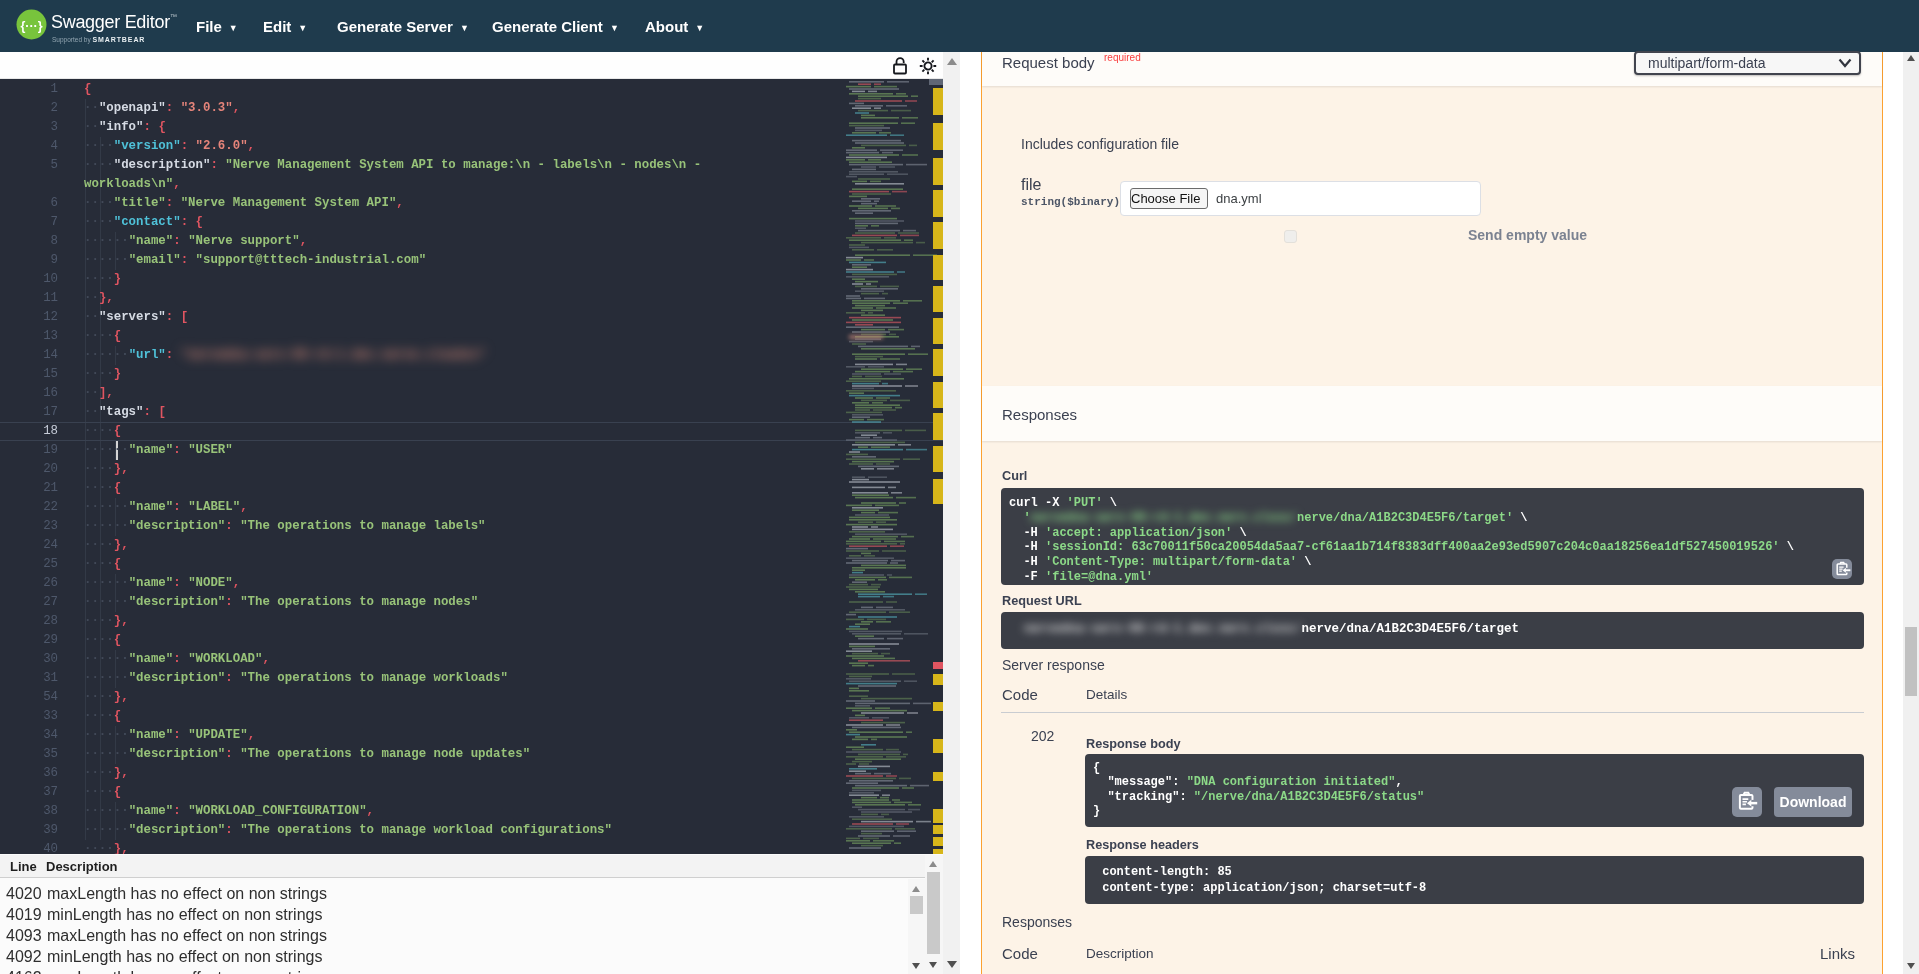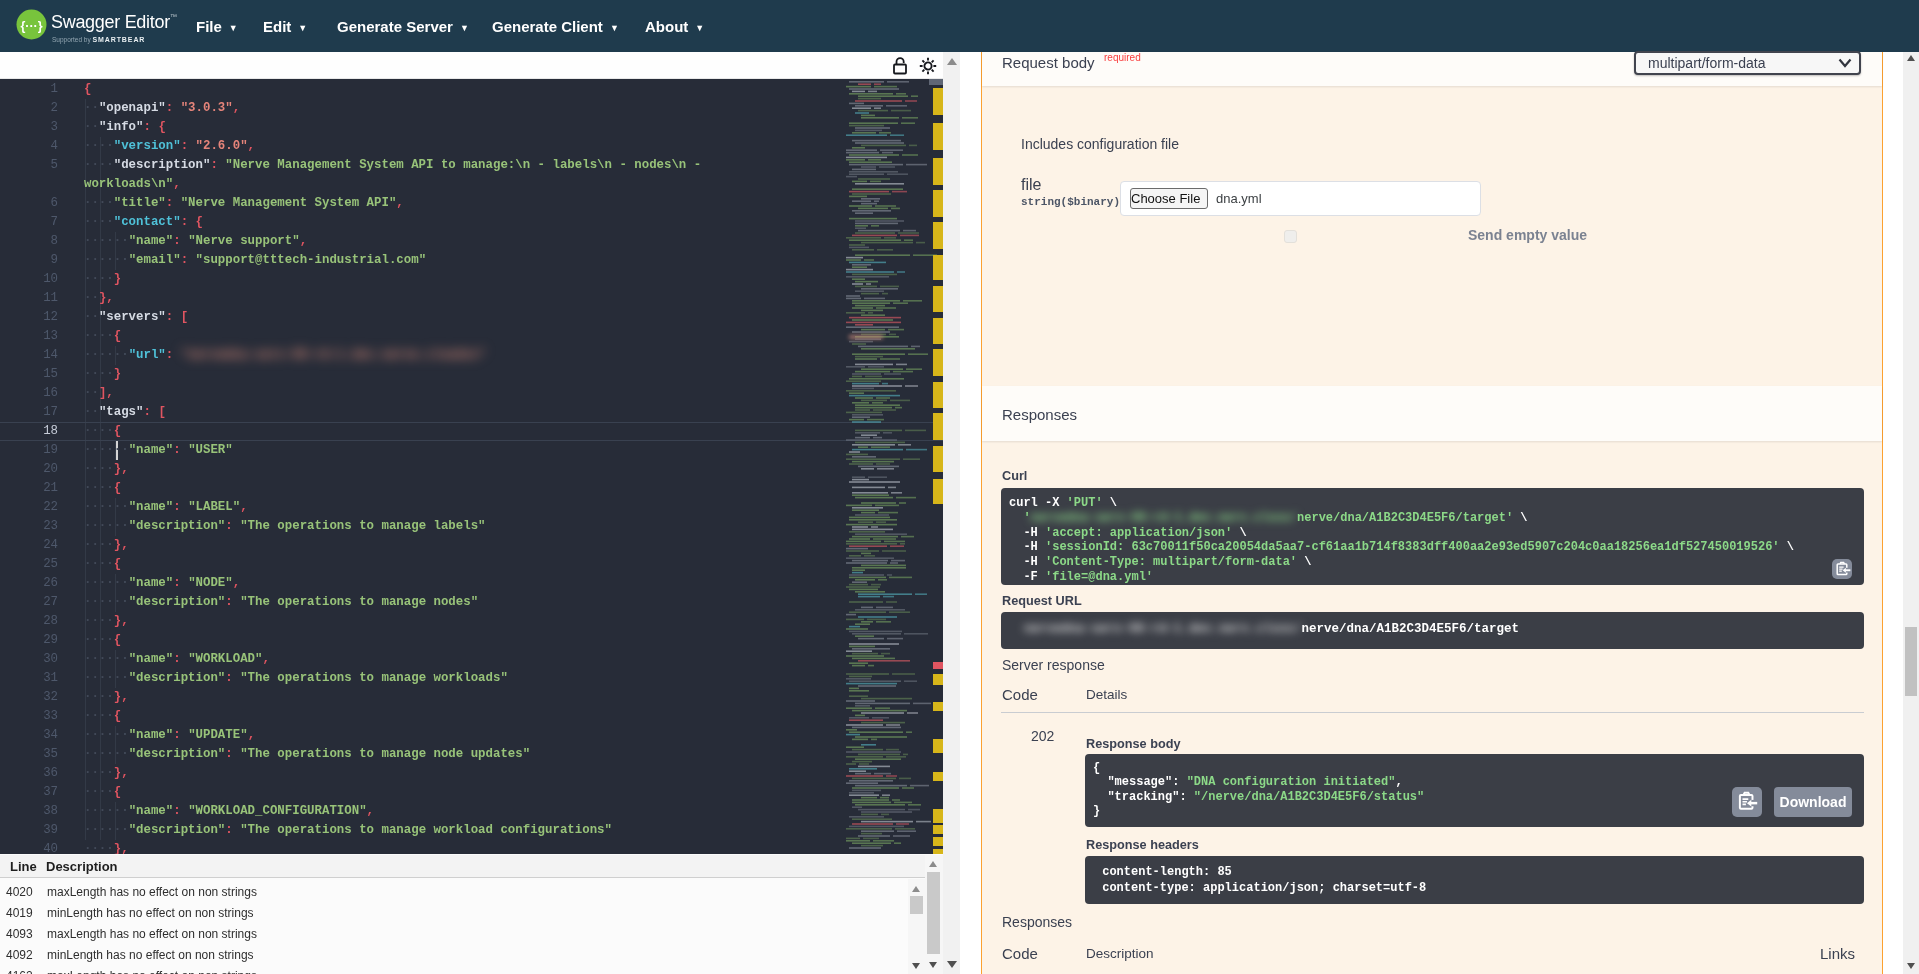--- a/index.html
+++ b/index.html
@@ -11,21 +11,21 @@
 
 #edwhite{left:0;top:52px;width:943px;height:27px;background:#fefefe;border-bottom:1px solid #e8e8e8}
 #editor{left:0;top:79px;width:943px;height:775px;background:#272c38;overflow:hidden}
 .crow,.gut{position:absolute;height:19px;line-height:19px;font-family:"Liberation Mono",monospace;font-size:12.4px;font-weight:700;white-space:pre}
 .gut{left:0;width:58px;text-align:right;color:#4e586b;font-weight:400}
 .crow{left:84px}
 .k{color:#d6dbe4}.r{color:#e05561}.g{color:#98c379}.c{color:#4fc1d8}.s{color:#e5847a}.d{color:#424a59}
 .ig{position:absolute;width:1px;background:#333a47}
 
 #errp{left:0;top:854px;width:943px;height:120px;background:#fbfbfb}
-.erow{position:absolute;color:#2e2e2e;font-size:12px}
+.erow{position:absolute;color:#2e2e2e;font-size:16px}
 
 .sb{font-weight:400;color:#3b4151}
 .codeblk{position:absolute;background:#3b3e46;border-radius:4px;font-family:"Liberation Mono",monospace;font-weight:700;font-size:12px;color:#fff;white-space:pre;line-height:14.8px}
 .cg{color:#8cd988}
 .lbl{position:absolute;color:#3b4151;font-weight:700;font-size:12.7px}
 </style></head><body>
 <div id="page">
 
 <div class="abs" id="nav"></div>
 <svg class="abs" style="left:16px;top:9px" width="31" height="31">
@@ -118,21 +118,21 @@
       <div class="gut" style="top:514px">27</div>
       <div class="crow" style="top:514px"><span class="d">······</span><span class="g">"description"</span><span class="r">:</span><span class="k"> </span><span class="g">"The operations to manage nodes"</span></div>
       <div class="gut" style="top:533px">28</div>
       <div class="crow" style="top:533px"><span class="d">····</span><span class="r">},</span></div>
       <div class="gut" style="top:552px">29</div>
       <div class="crow" style="top:552px"><span class="d">····</span><span class="r">{</span></div>
       <div class="gut" style="top:571px">30</div>
       <div class="crow" style="top:571px"><span class="d">······</span><span class="g">"name"</span><span class="r">:</span><span class="k"> </span><span class="g">"WORKLOAD"</span><span class="r">,</span></div>
       <div class="gut" style="top:590px">31</div>
       <div class="crow" style="top:590px"><span class="d">······</span><span class="g">"description"</span><span class="r">:</span><span class="k"> </span><span class="g">"The operations to manage workloads"</span></div>
-      <div class="gut" style="top:609px">32</div>
+      <div class="gut" style="top:609px">54</div>
       <div class="crow" style="top:609px"><span class="d">····</span><span class="r">},</span></div>
       <div class="gut" style="top:628px">33</div>
       <div class="crow" style="top:628px"><span class="d">····</span><span class="r">{</span></div>
       <div class="gut" style="top:647px">34</div>
       <div class="crow" style="top:647px"><span class="d">······</span><span class="g">"name"</span><span class="r">:</span><span class="k"> </span><span class="g">"UPDATE"</span><span class="r">,</span></div>
       <div class="gut" style="top:666px">35</div>
       <div class="crow" style="top:666px"><span class="d">······</span><span class="g">"description"</span><span class="r">:</span><span class="k"> </span><span class="g">"The operations to manage node updates"</span></div>
       <div class="gut" style="top:685px">36</div>
       <div class="crow" style="top:685px"><span class="d">····</span><span class="r">},</span></div>
       <div class="gut" style="top:704px">37</div>

